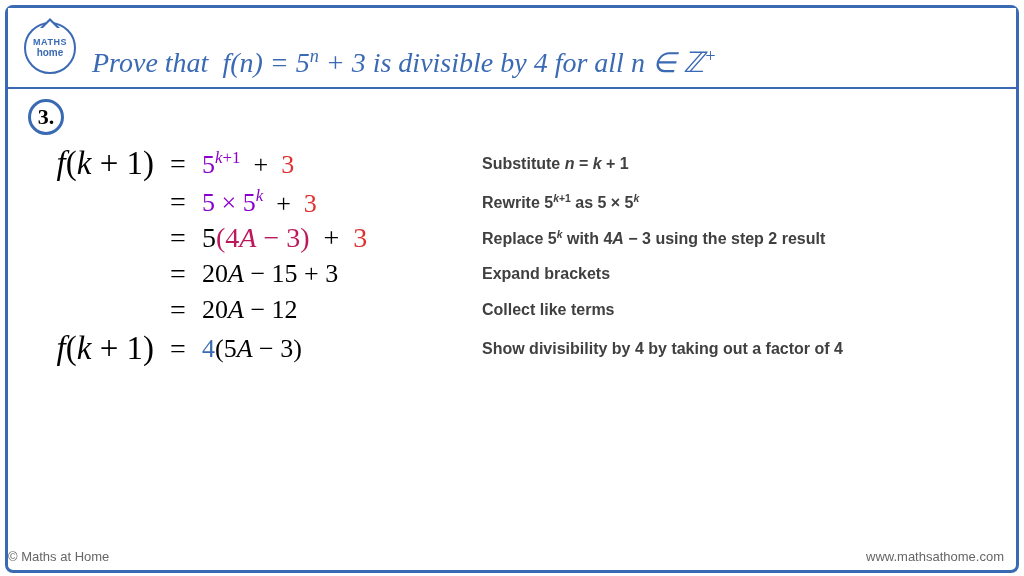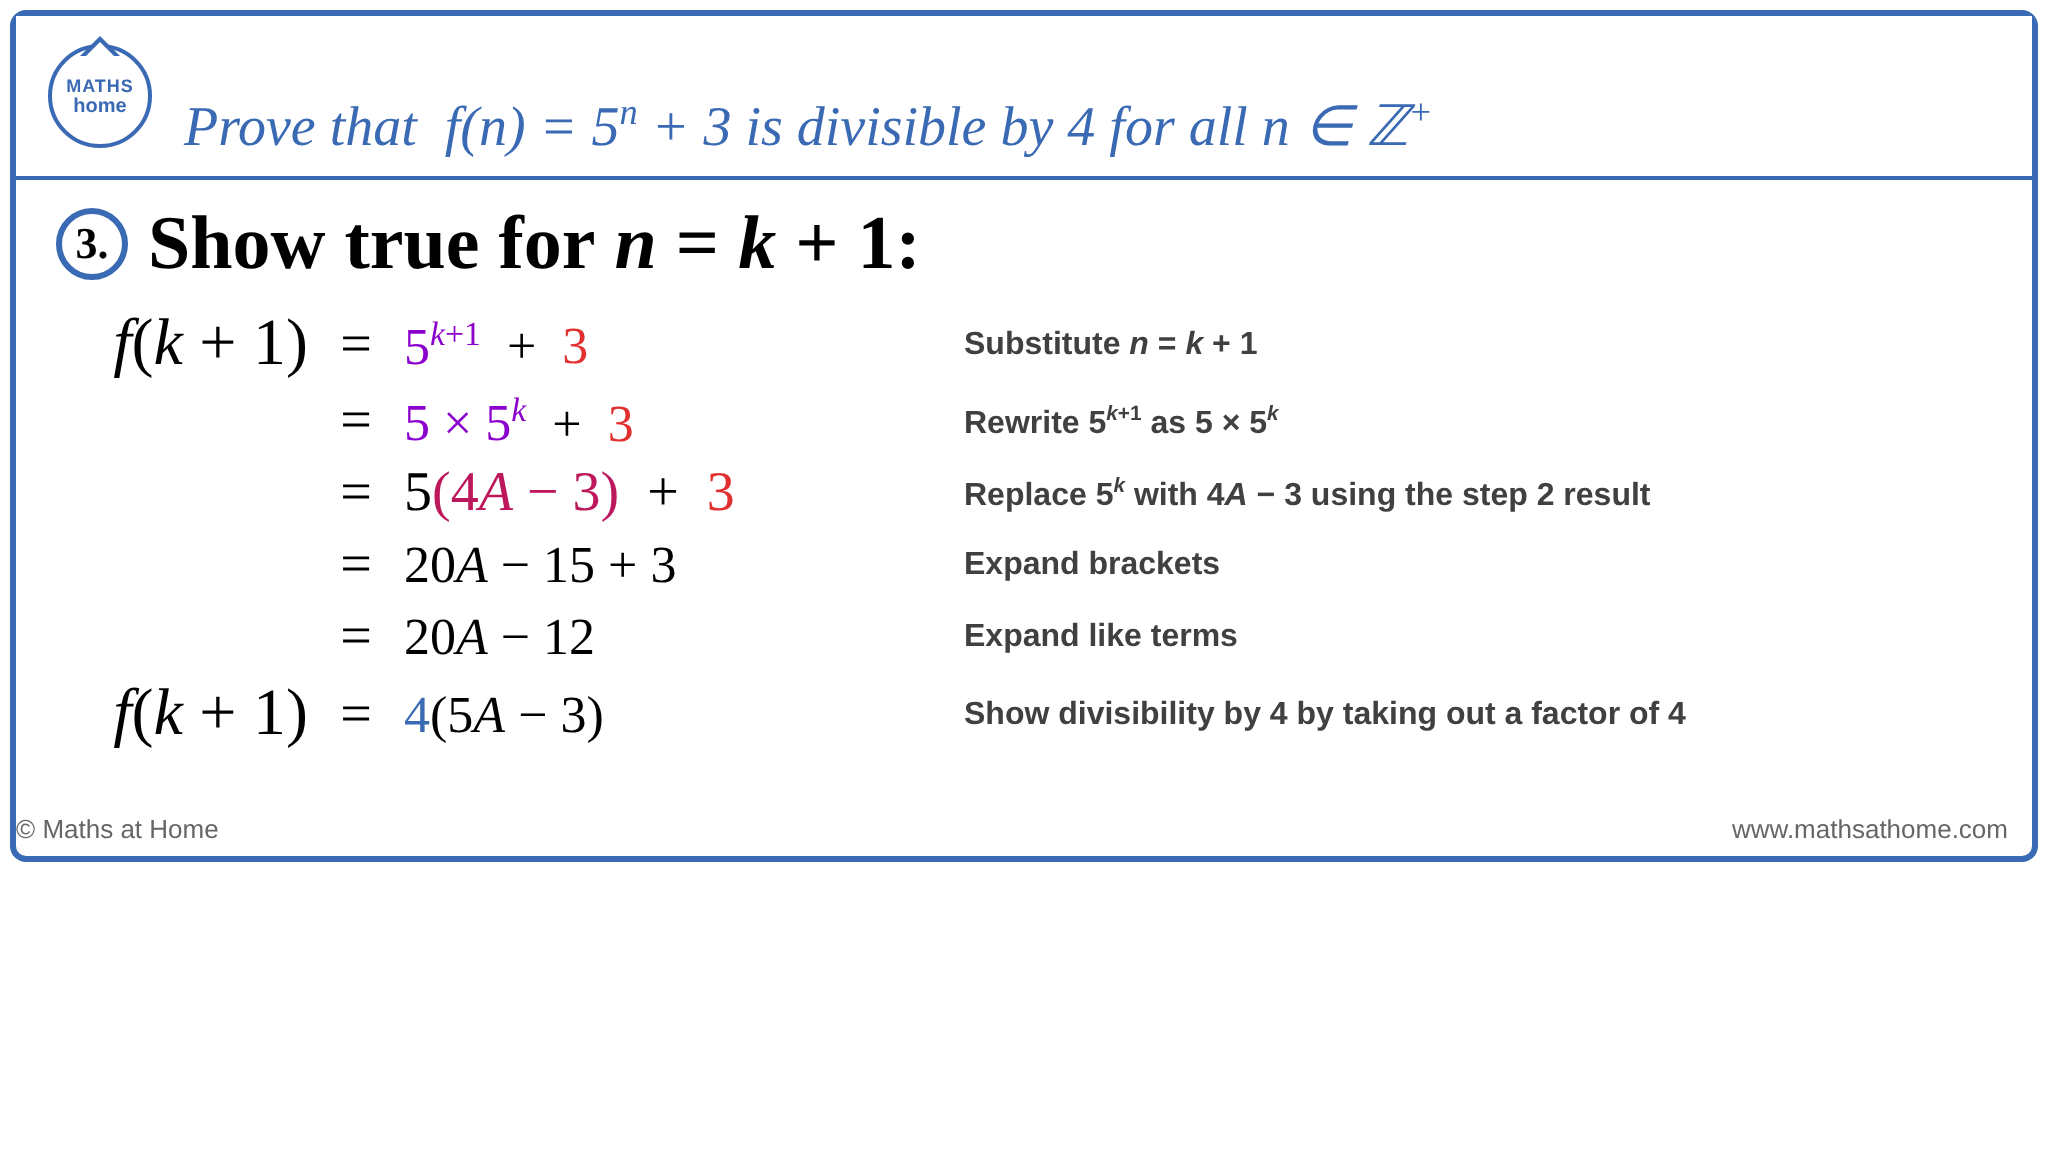--- a/index.html
+++ b/index.html
@@ -7,21 +7,21 @@
     body {
       width: 1024px;
       height: 576px;
       background: #fff;
       font-family: 'Times New Roman', Times, serif;
       overflow: hidden;
     }
 
     .outer-border {
       width: 1014px;
-      height: 426px;
+      height: 568px;
       margin: 5px;
       border: 3px solid #3a6ab4;
       border-radius: 8px;
       background: #fff;
       position: relative;
       padding: 0;
     }
 
     
     .header {
@@ -209,23 +209,20 @@
       <span class="italic-math">f</span>(<span class="italic-math">n</span>) = 5<sup><em>n</em></sup> + 3 is divisible by 4 for all <em>n</em> ∈ ℤ<sup>+</sup>
     </div>
   </div>
 
   <div class="content">
 
     <div class="step-header">
       <div class="step-circle">
         <span>3.</span>
       </div>
-      <div class="step-title">
-        Show true for&nbsp;<em>n</em>&nbsp;=&nbsp;<em>k</em>&nbsp;+&nbsp;1:
-      </div>
     </div>
 
     <table class="math-table">
 
       <tbody>
           <tr>
         <td class="col-lhs">
           <em>f</em>(<em>k</em>&nbsp;+&nbsp;1)
         </td>
         <td class="col-eq">=</td>
@@ -276,21 +273,21 @@
         </td>
       </tr>
 
       <tr>
         <td class="col-lhs"></td>
         <td class="col-eq">=</td>
         <td class="col-rhs">
           20<em>A</em>&nbsp;−&nbsp;12
         </td>
         <td class="col-note">
-          Expand like terms
+          Collect like terms
         </td>
       </tr>
 
       <tr>
         <td class="col-lhs">
           <em>f</em>(<em>k</em>&nbsp;+&nbsp;1)
         </td>
         <td class="col-eq">=</td>
         <td class="col-rhs">
           <span class="color-blue">4</span>(5<em>A</em>&nbsp;−&nbsp;3)

